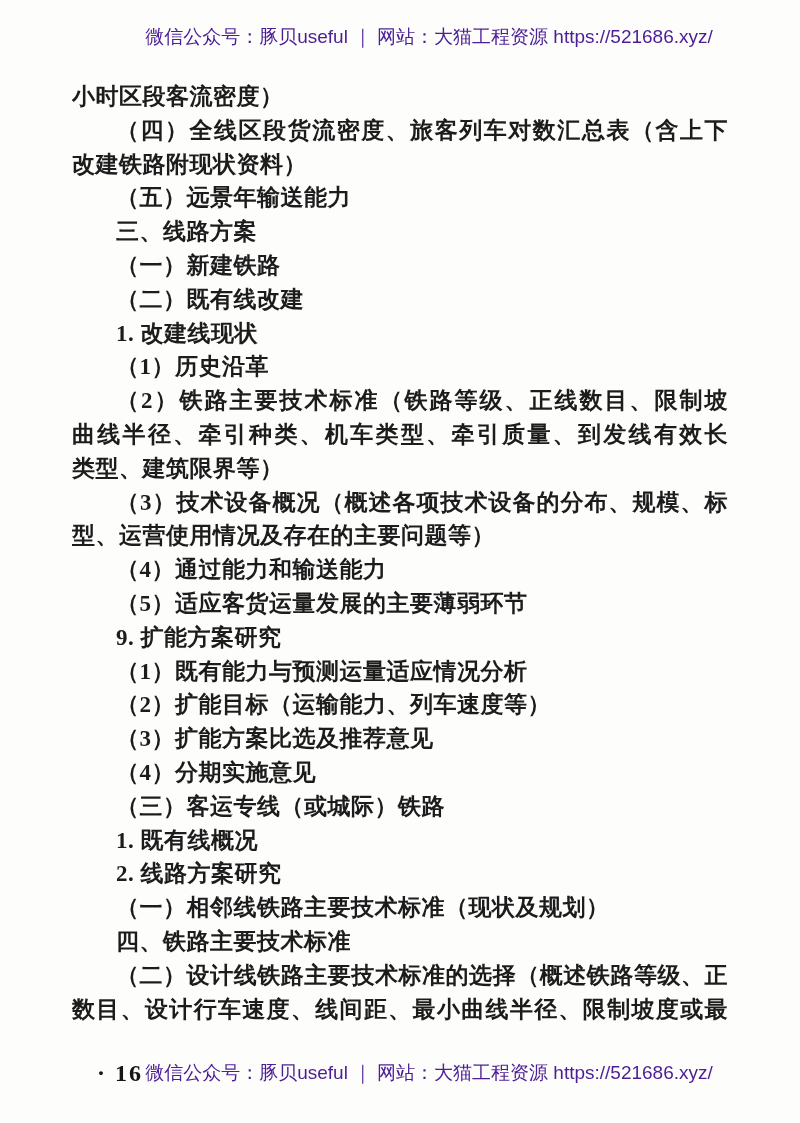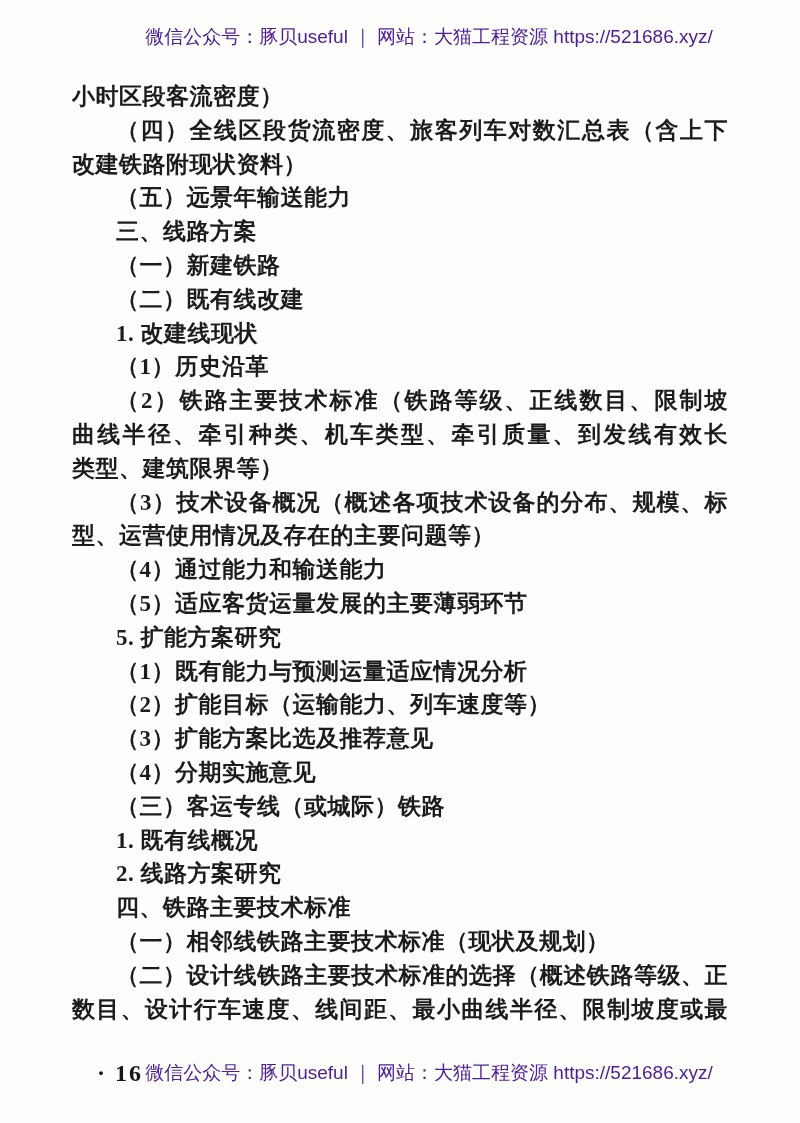--- a/index.html
+++ b/index.html
@@ -84,30 +84,30 @@
     <div class="line ind">（二）既有线改建</div>
     <div class="line ind">1. 改建线现状</div>
     <div class="line ind">（1）历史沿革</div>
     <div class="line ind fill">（2）铁路主要技术标准（铁路等级、正线数目、限制坡度、最小</div>
     <div class="line fill">曲线半径、牵引种类、机车类型、牵引质量、到发线有效长度、闭塞</div>
     <div class="line">类型、建筑限界等）</div>
     <div class="line ind fill">（3）技术设备概况（概述各项技术设备的分布、规模、标准、类</div>
     <div class="line">型、运营使用情况及存在的主要问题等）</div>
     <div class="line ind">（4）通过能力和输送能力</div>
     <div class="line ind">（5）适应客货运量发展的主要薄弱环节</div>
-    <div class="line ind">5. 扩能方案研究</div>
+    <div class="line ind">9. 扩能方案研究</div>
     <div class="line ind">（1）既有能力与预测运量适应情况分析</div>
     <div class="line ind">（2）扩能目标（运输能力、列车速度等）</div>
     <div class="line ind">（3）扩能方案比选及推荐意见</div>
     <div class="line ind">（4）分期实施意见</div>
     <div class="line ind">（三）客运专线（或城际）铁路</div>
     <div class="line ind">1. 既有线概况</div>
     <div class="line ind">2. 线路方案研究</div>
+    <div class="line ind">（一）相邻线铁路主要技术标准（现状及规划）</div>
     <div class="line ind">四、铁路主要技术标准</div>
-    <div class="line ind">（一）相邻线铁路主要技术标准（现状及规划）</div>
     <div class="line ind fill">（二）设计线铁路主要技术标准的选择（概述铁路等级、正线</div>
     <div class="line fill">数目、设计行车速度、线间距、最小曲线半径、限制坡度或最大坡</div>
   </div>
 
   <span class="page-number">· 16</span>
 
   <div class="watermark footer-wm">微信公众号：豚贝useful ｜ 网站：大猫工程资源 https://521686.xyz/</div>
 
 </div>
 

